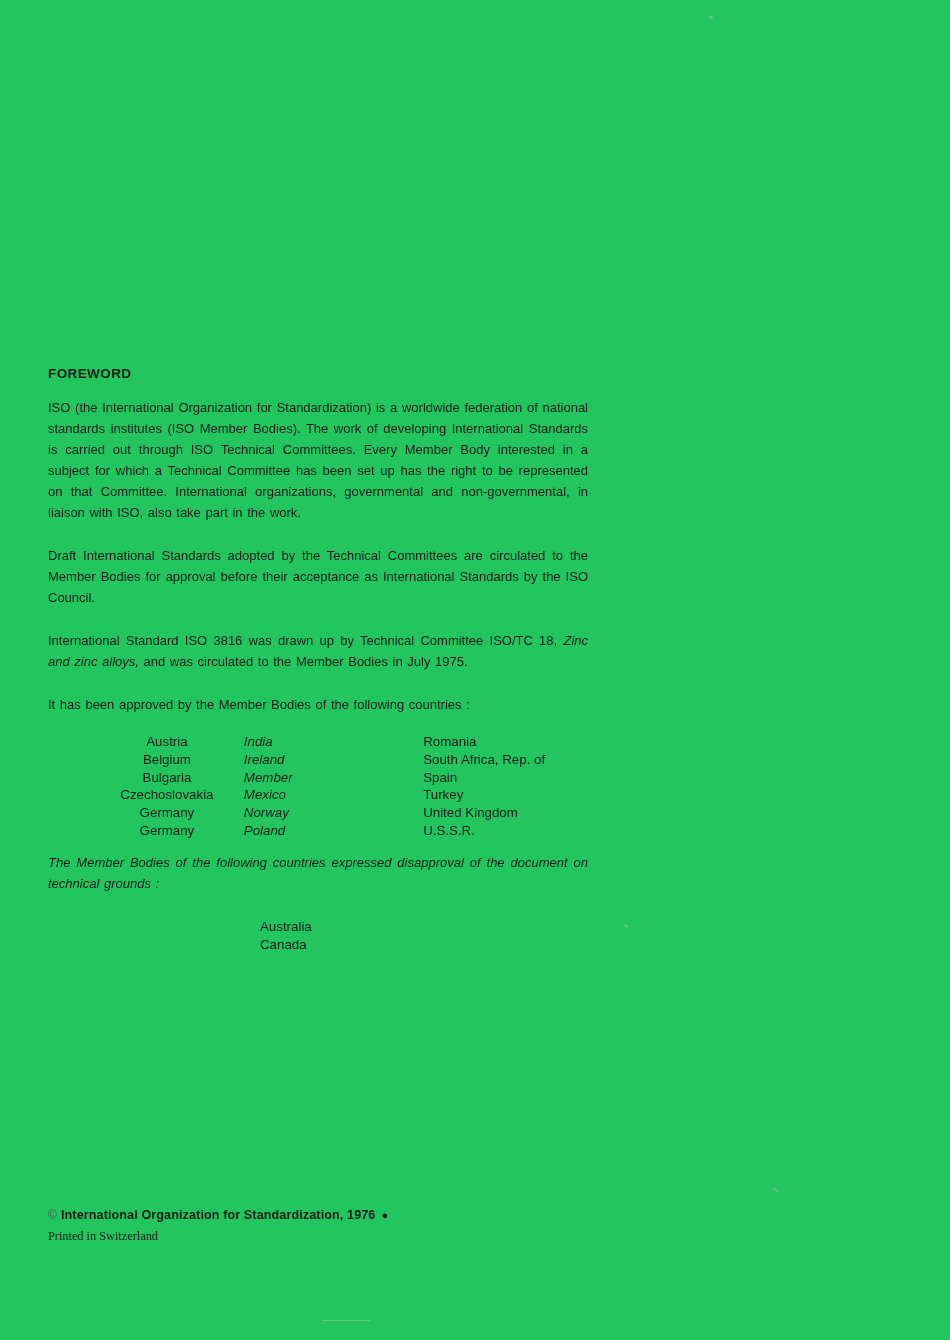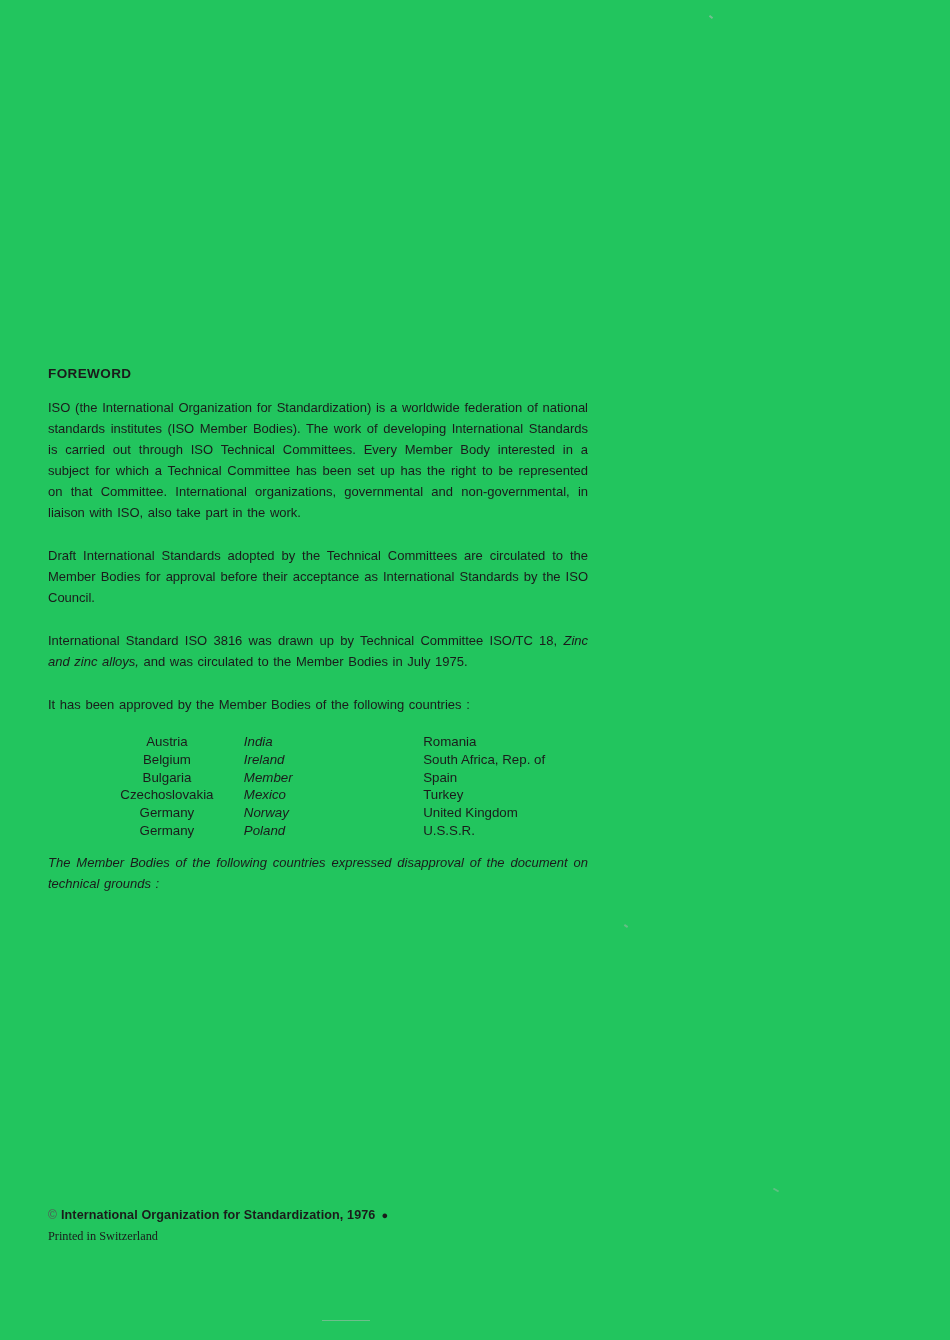--- a/index.html
+++ b/index.html
@@ -153,20 +153,24 @@
         <li>South Africa, Rep. of</li>
         <li>Spain</li>
         <li>Turkey</li>
         <li>United Kingdom</li>
         <li>U.S.S.R.</li>
       </ul>
     </div>
 
     <p class="para justify disapproved-intro">The Member Bodies of the following countries expressed disapproval of the document on technical grounds :</p>
 
+    <div class="disapproved">
+      <div>Australia</div>
+      <div>Canada</div>
+    </div>
 
   </div>
 
   <div class="footer">
     <div class="copyright">
       <span class="copy-sym">©</span><span class="copy-text">International Organization for Standardization, 1976</span><span class="bullet">●</span>
     </div>
     <div class="printed">Printed in Switzerland</div>
   </div>
 

